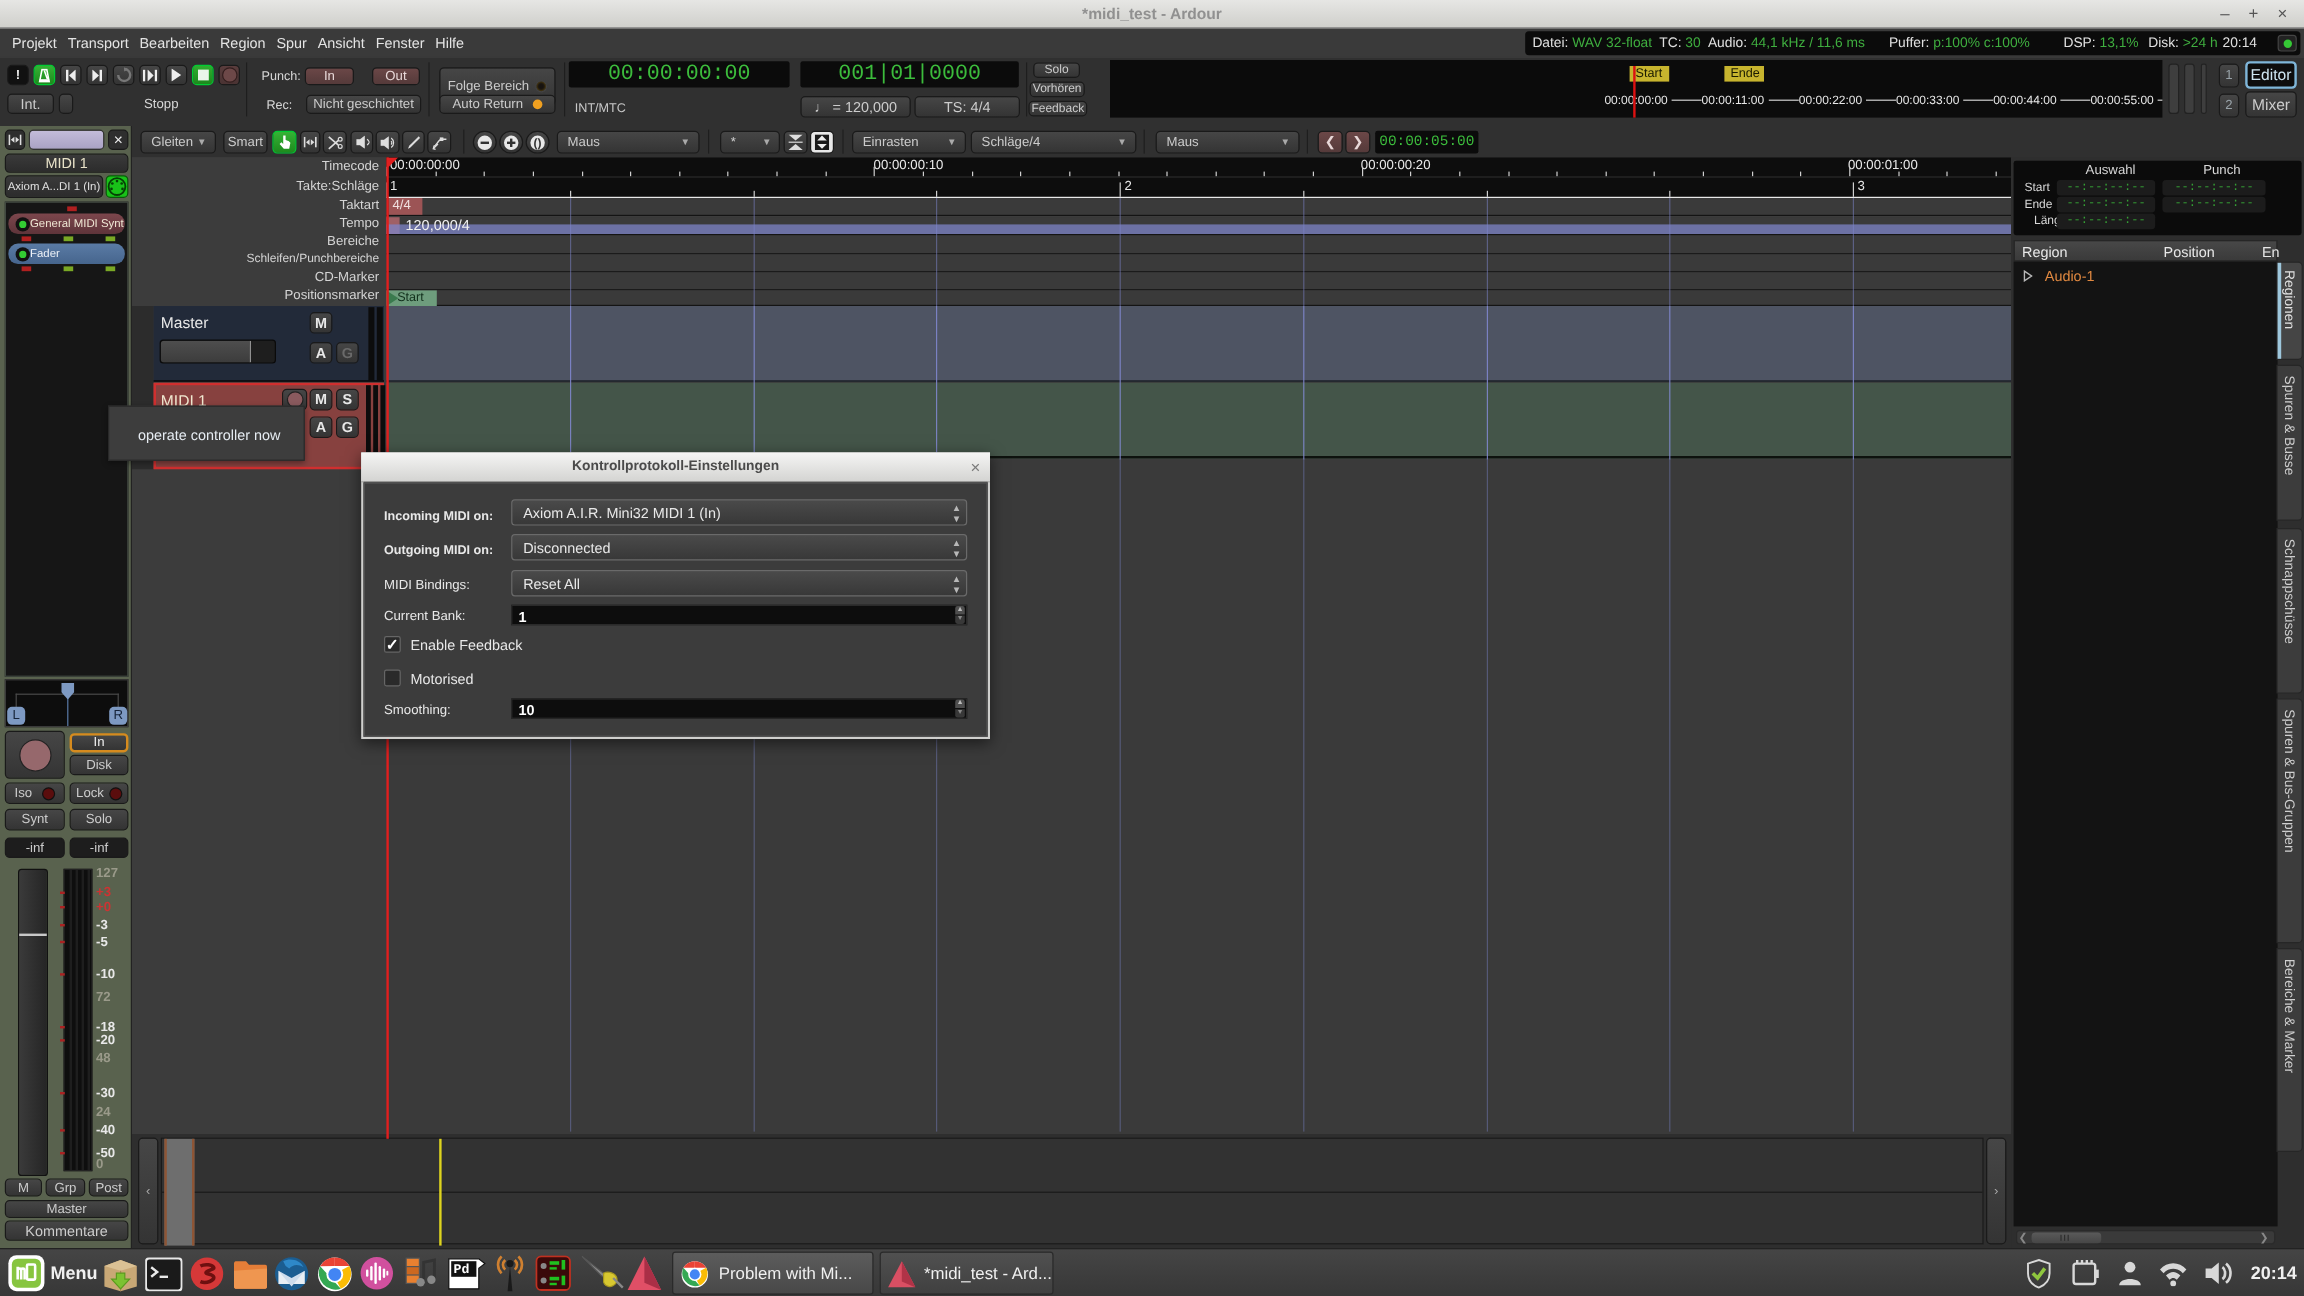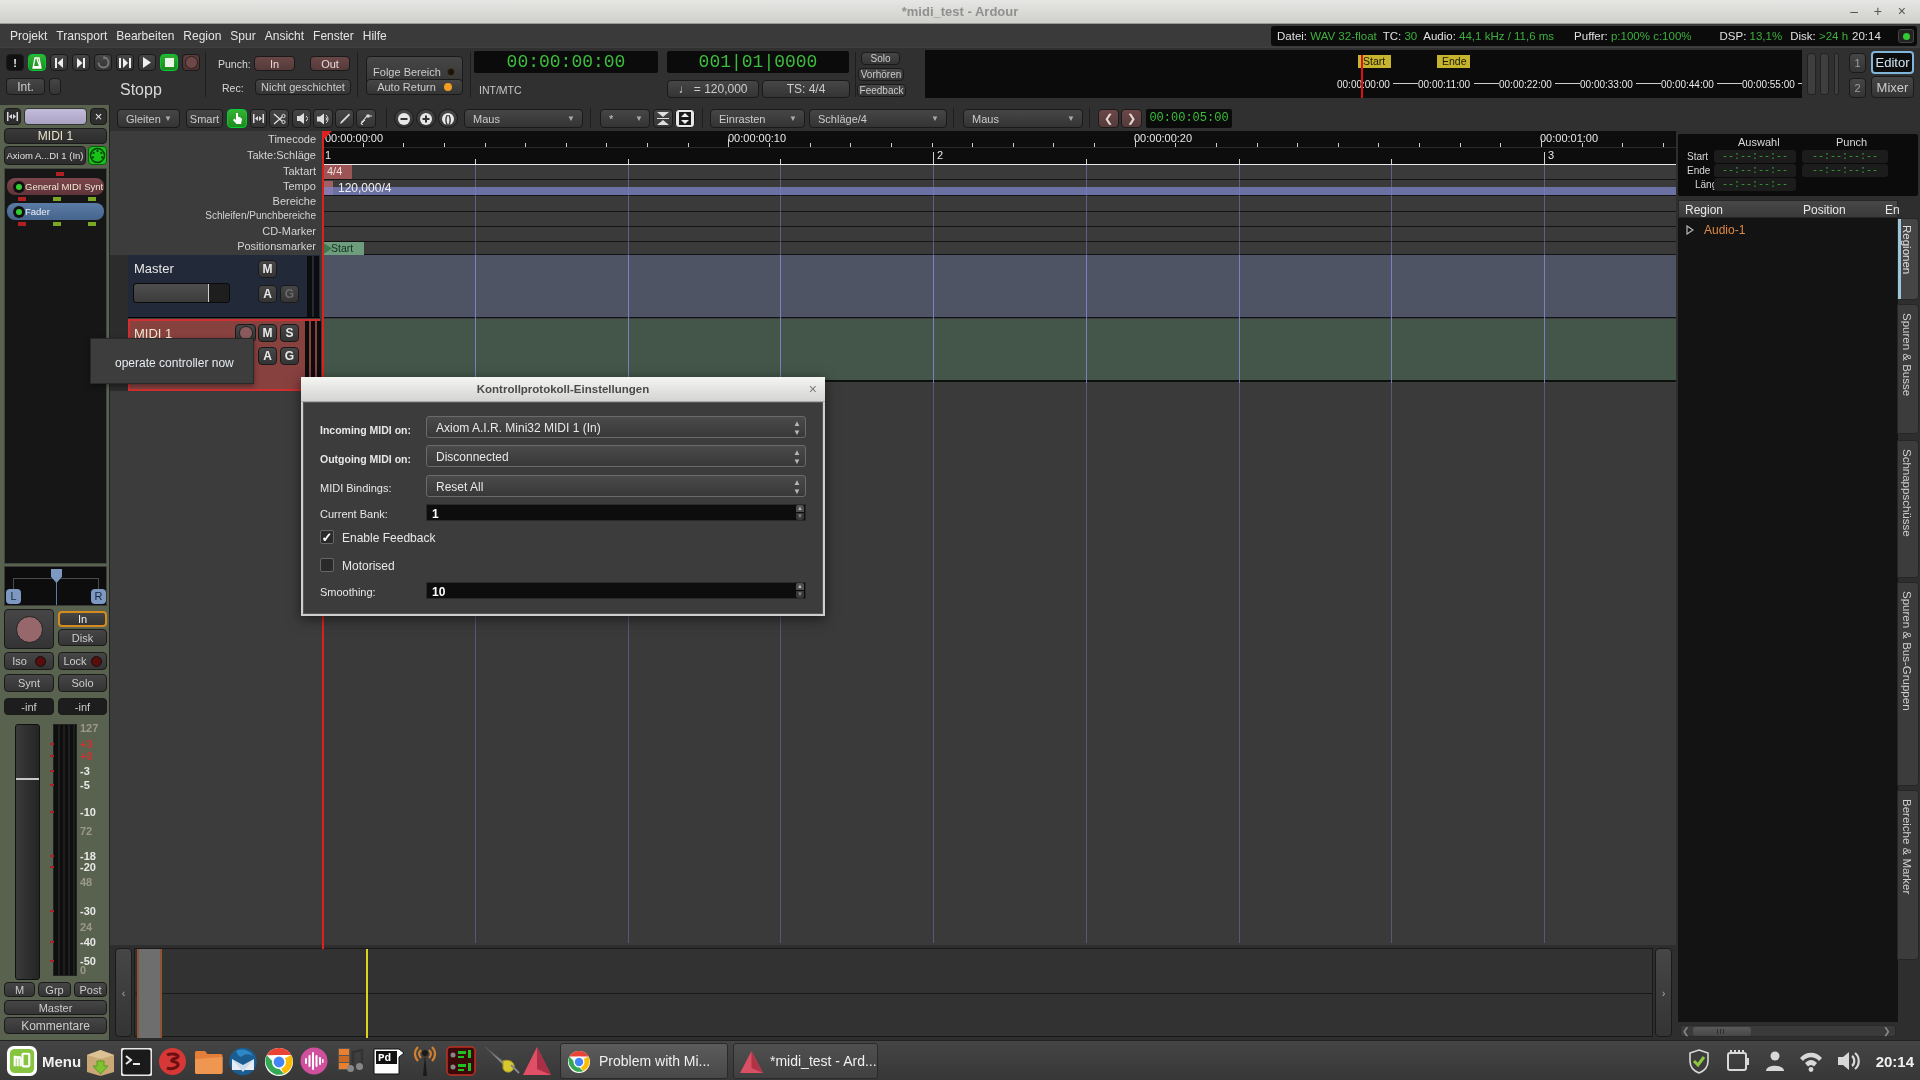--- a/index.html
+++ b/index.html
@@ -94,21 +94,21 @@
       </svg>
     </div>
 <div class="btn" style="left:160px;top:54px;width:18px;height:17px;background:linear-gradient(#2fae2f,#1d881d);border-color:#0c3;">
       <span style="display:block;width:9px;height:9px;background:#eaf5ea;"></span>
     </div>
 <div class="btn" style="left:182px;top:54px;width:18px;height:17px;background:linear-gradient(#5a3d3d,#4a3333);">
       <span style="display:block;width:11px;height:11px;border-radius:50%;border:1.5px solid #331e1e;background:#6d4848;"></span>
     </div>
 <div class="btn" style="left:6px;top:78px;width:39px;height:17px;font-size:12px;">Int.</div>
 <div class="btn" style="left:49px;top:78px;width:12px;height:17px;"></div>
-<div class="abs" style="left:120px;top:81px;font-size:16px;color:#d8d8d8;">Stopp</div>
+<div class="abs" style="left:120px;top:81px;font-size:11px;color:#d8d8d8;">Stopp</div>
 <div class="abs" style="left:205px;top:52px;width:1px;height:45px;background:#1e1e1e;"></div>
 <div class="abs" style="left:218px;top:58px;font-size:10.5px;color:#d8d8d8;">Punch:</div>
 <div class="abs" style="left:222px;top:82px;font-size:10.5px;color:#d8d8d8;">Rec:</div>
 <div class="btn" style="left:254px;top:56px;width:41px;height:15px;background:linear-gradient(#6b4747,#553a3a);color:#e8d8d8;">In</div>
 <div class="btn" style="left:310px;top:56px;width:40px;height:15px;background:linear-gradient(#6b4747,#553a3a);color:#e8d8d8;">Out</div>
 <div class="btn" style="left:255px;top:79px;width:96px;height:16px;">Nicht geschichtet</div>
 <div class="abs" style="left:357px;top:52px;width:1px;height:45px;background:#1e1e1e;"></div>
 <div class="btn" style="left:366px;top:56px;width:97px;height:32px;">Folge Bereich<span style="display:inline-block;margin-left:5px;width:8px;height:8px;border-radius:50%;background:#171310;border:1px solid #444;box-shadow:inset 0 0 2px #8a6a10;"></span></div>
 <div class="btn" style="left:366px;top:79px;width:97px;height:16px;">Auto Return<span style="display:inline-block;margin-left:8px;width:8px;height:8px;border-radius:50%;background:#f0a020;"></span></div>
 <div class="abs" style="left:470px;top:52px;width:1px;height:45px;background:#1e1e1e;"></div>

